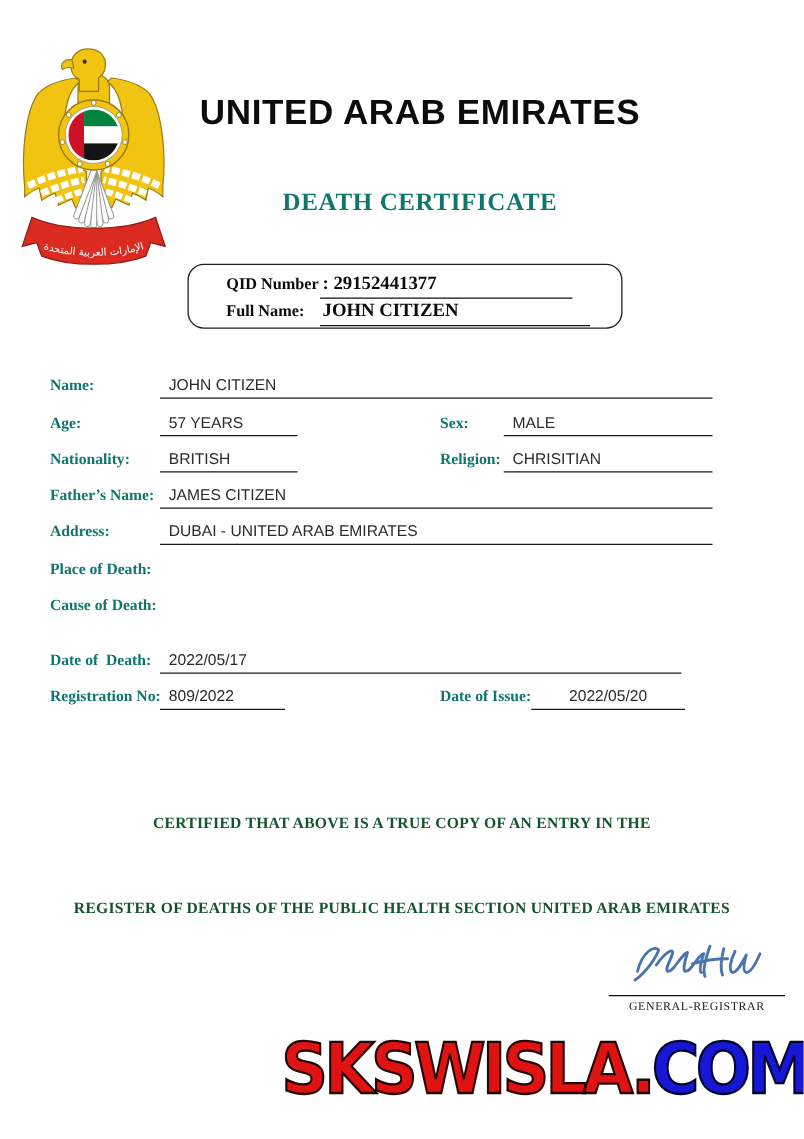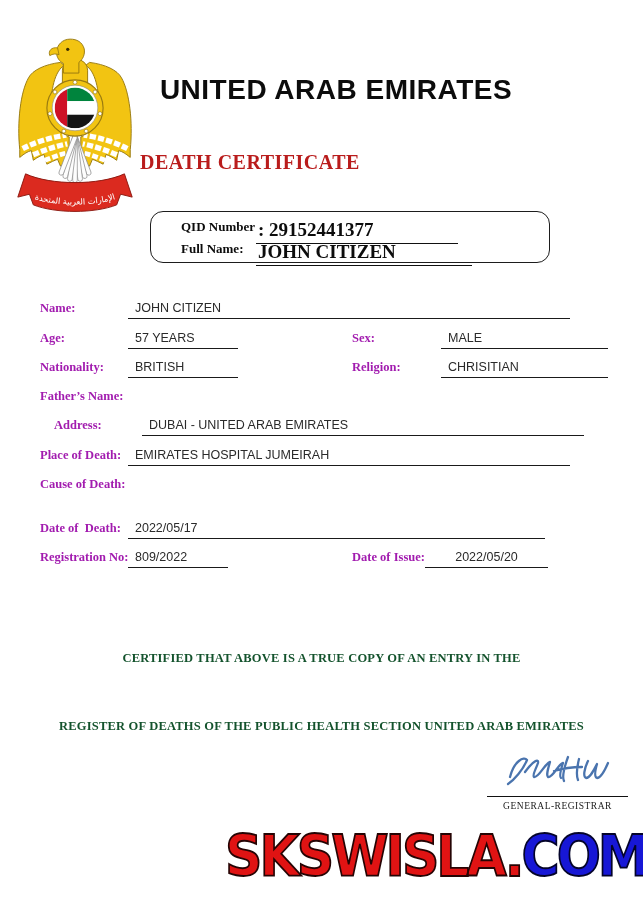--- a/index.html
+++ b/index.html
@@ -12,56 +12,56 @@
   }
   
   .emblem{position:absolute;left:12px;top:32px;width:126px;height:180px;}
   .country-title{
     position:absolute;left:140px;top:74px;width:392px;
     text-align:center;font-weight:bold;font-size:28px;letter-spacing:.5px;color:#0c0c0c;
     font-family:Liberation Sans, sans-serif;
   }
   .doc-title{
     position:absolute;left:140px;top:151px;width:392px;
-    text-align:left;font-weight:bold;font-size:20px;letter-spacing:.5px;color:#b91c1c;
+    text-align:center;font-weight:bold;font-size:20px;letter-spacing:.5px;color:#0f766e;
   }
   
   .qid-box{
-    position:absolute;left:150px;top:211px;width:400px;height:52px;
+    position:absolute;left:150px;top:211px;width:348px;height:52px;
     border:1.6px solid #1d1d1d;border-radius:13px;box-sizing:border-box;
   }
   .qid-label{position:absolute;left:30px;font-weight:bold;font-size:13px;color:#0c0c0c;}
   .qid-value{
-    position:absolute;left:105px;font-weight:bold;font-size:19px;color:#0c0c0c;
+    position:absolute;left:105px;font-weight:bold;font-size:15px;color:#0c0c0c;
     border-bottom:1.5px solid #111;padding:0 4px 2px 2px;box-sizing:border-box;
   }
   .r1{top:7px;}  .r1v{top:7px;width:202px;}
   .r2{top:29px;} .r2v{top:29px;width:216px;}
   
   .f-label{
     position:absolute;left:40px;
-    font-weight:bold;font-size:12.5px;color:#a21caf;white-space:pre-wrap;
+    font-weight:bold;font-size:12.5px;color:#0f766e;white-space:pre-wrap;
     font-family:"Liberation Serif",serif;
   }
   .f-label.rc{left:352px;}
   .f-value{
     position:absolute;left:128px;
     font-family:"Liberation Sans","DejaVu Sans",sans-serif;
     font-size:12.5px;color:#2a2a2a;
     border-bottom:1.4px solid #1a1a1a;
     height:18px;line-height:15px;padding-left:7px;box-sizing:border-box;
     white-space:nowrap;
   }
   .f-value.rc{left:403px;}
-  .w-long{width:442px;} .w-short{width:110px;} .w-right{width:167px;margin-left:38px;}
+  .w-long{width:442px;} .w-short{width:110px;} .w-right{width:167px;}
   .w-dod{width:417px;}  .w-reg{width:100px;}
   .w-issue{left:425px;width:123px;text-align:center;padding-left:0;}
   
   .t-name{top:301px;}  .t-age{top:331px;}  .t-nat{top:360px;}
-  .t-father{top:389px;}.t-addr{top:418px;margin-left:14px;} .t-place{top:448px;}
+  .t-father{top:389px;}.t-addr{top:418px;} .t-place{top:448px;}
   .t-cause{top:477px;} .t-dod{top:521px;}  .t-reg{top:550px;}
   
   .cert-line{
     position:absolute;left:0;width:643px;text-align:center;
     font-weight:bold;font-size:12.5px;letter-spacing:.2px;color:#14532d;
   }
   .cert-1{top:651px;} .cert-2{top:719px;}
   
   .sig-ink{position:absolute;left:498px;top:751px;width:134px;height:40px;}
   .sig-line{position:absolute;left:487px;top:796px;width:141px;border-top:1.6px solid #111;}
@@ -181,26 +181,26 @@
   <span class="f-value t-age w-short">57 YEARS</span>
   <span class="f-label rc t-age">Sex:</span>
   <span class="f-value rc t-age w-right">MALE</span>
 
   <span class="f-label t-nat">Nationality:</span>
   <span class="f-value t-nat w-short">BRITISH</span>
   <span class="f-label rc t-nat">Religion:</span>
   <span class="f-value rc t-nat w-right">CHRISITIAN</span>
 
   <span class="f-label t-father">Father’s Name:</span>
+  <span class="f-value t-father w-long">JAMES CITIZEN</span>
 
   <span class="f-label t-addr">Address:</span>
   <span class="f-value t-addr w-long">DUBAI - UNITED ARAB EMIRATES</span>
 
   <span class="f-label t-place">Place of Death:</span>
-  <span class="f-value t-place w-long">EMIRATES HOSPITAL JUMEIRAH</span>
 
   <span class="f-label t-cause">Cause of Death:</span>
 
   <span class="f-label t-dod">Date of  Death:</span>
   <span class="f-value t-dod w-dod">2022/05/17</span>
 
   <span class="f-label t-reg">Registration No:</span>
   <span class="f-value t-reg w-reg">809/2022</span>
   <span class="f-label rc t-reg">Date of Issue:</span>
   <span class="f-value t-reg w-issue">2022/05/20</span>

